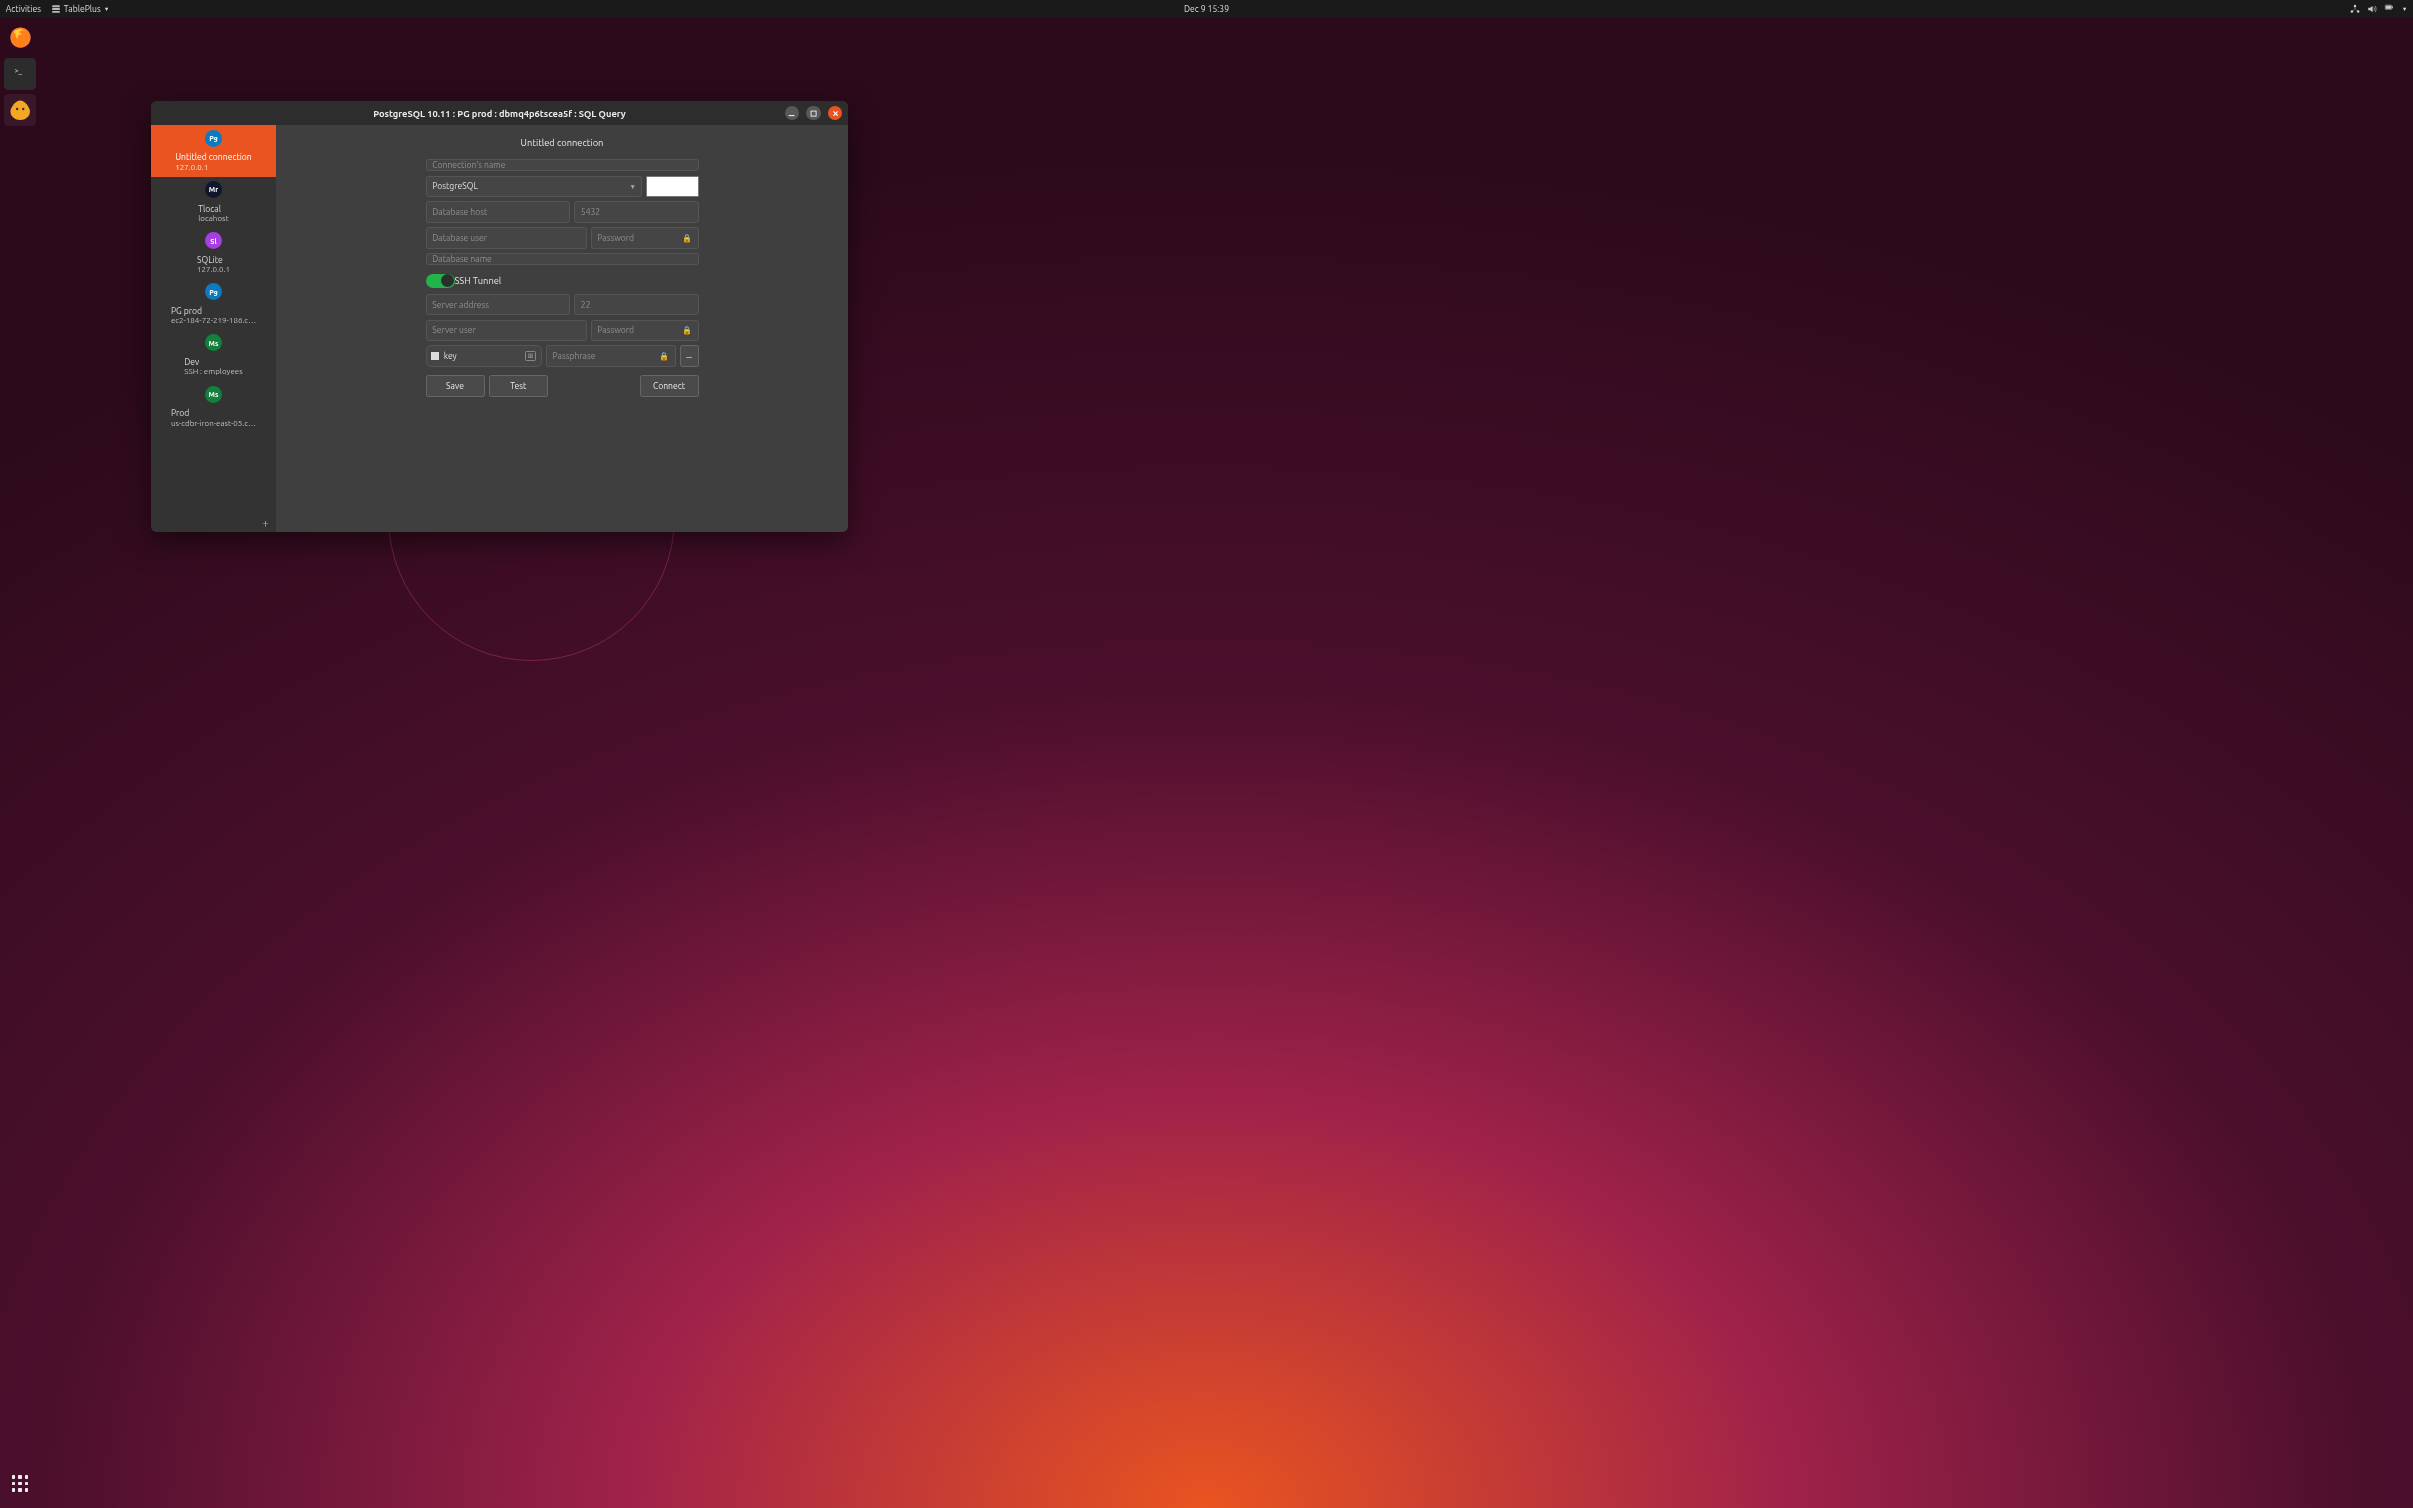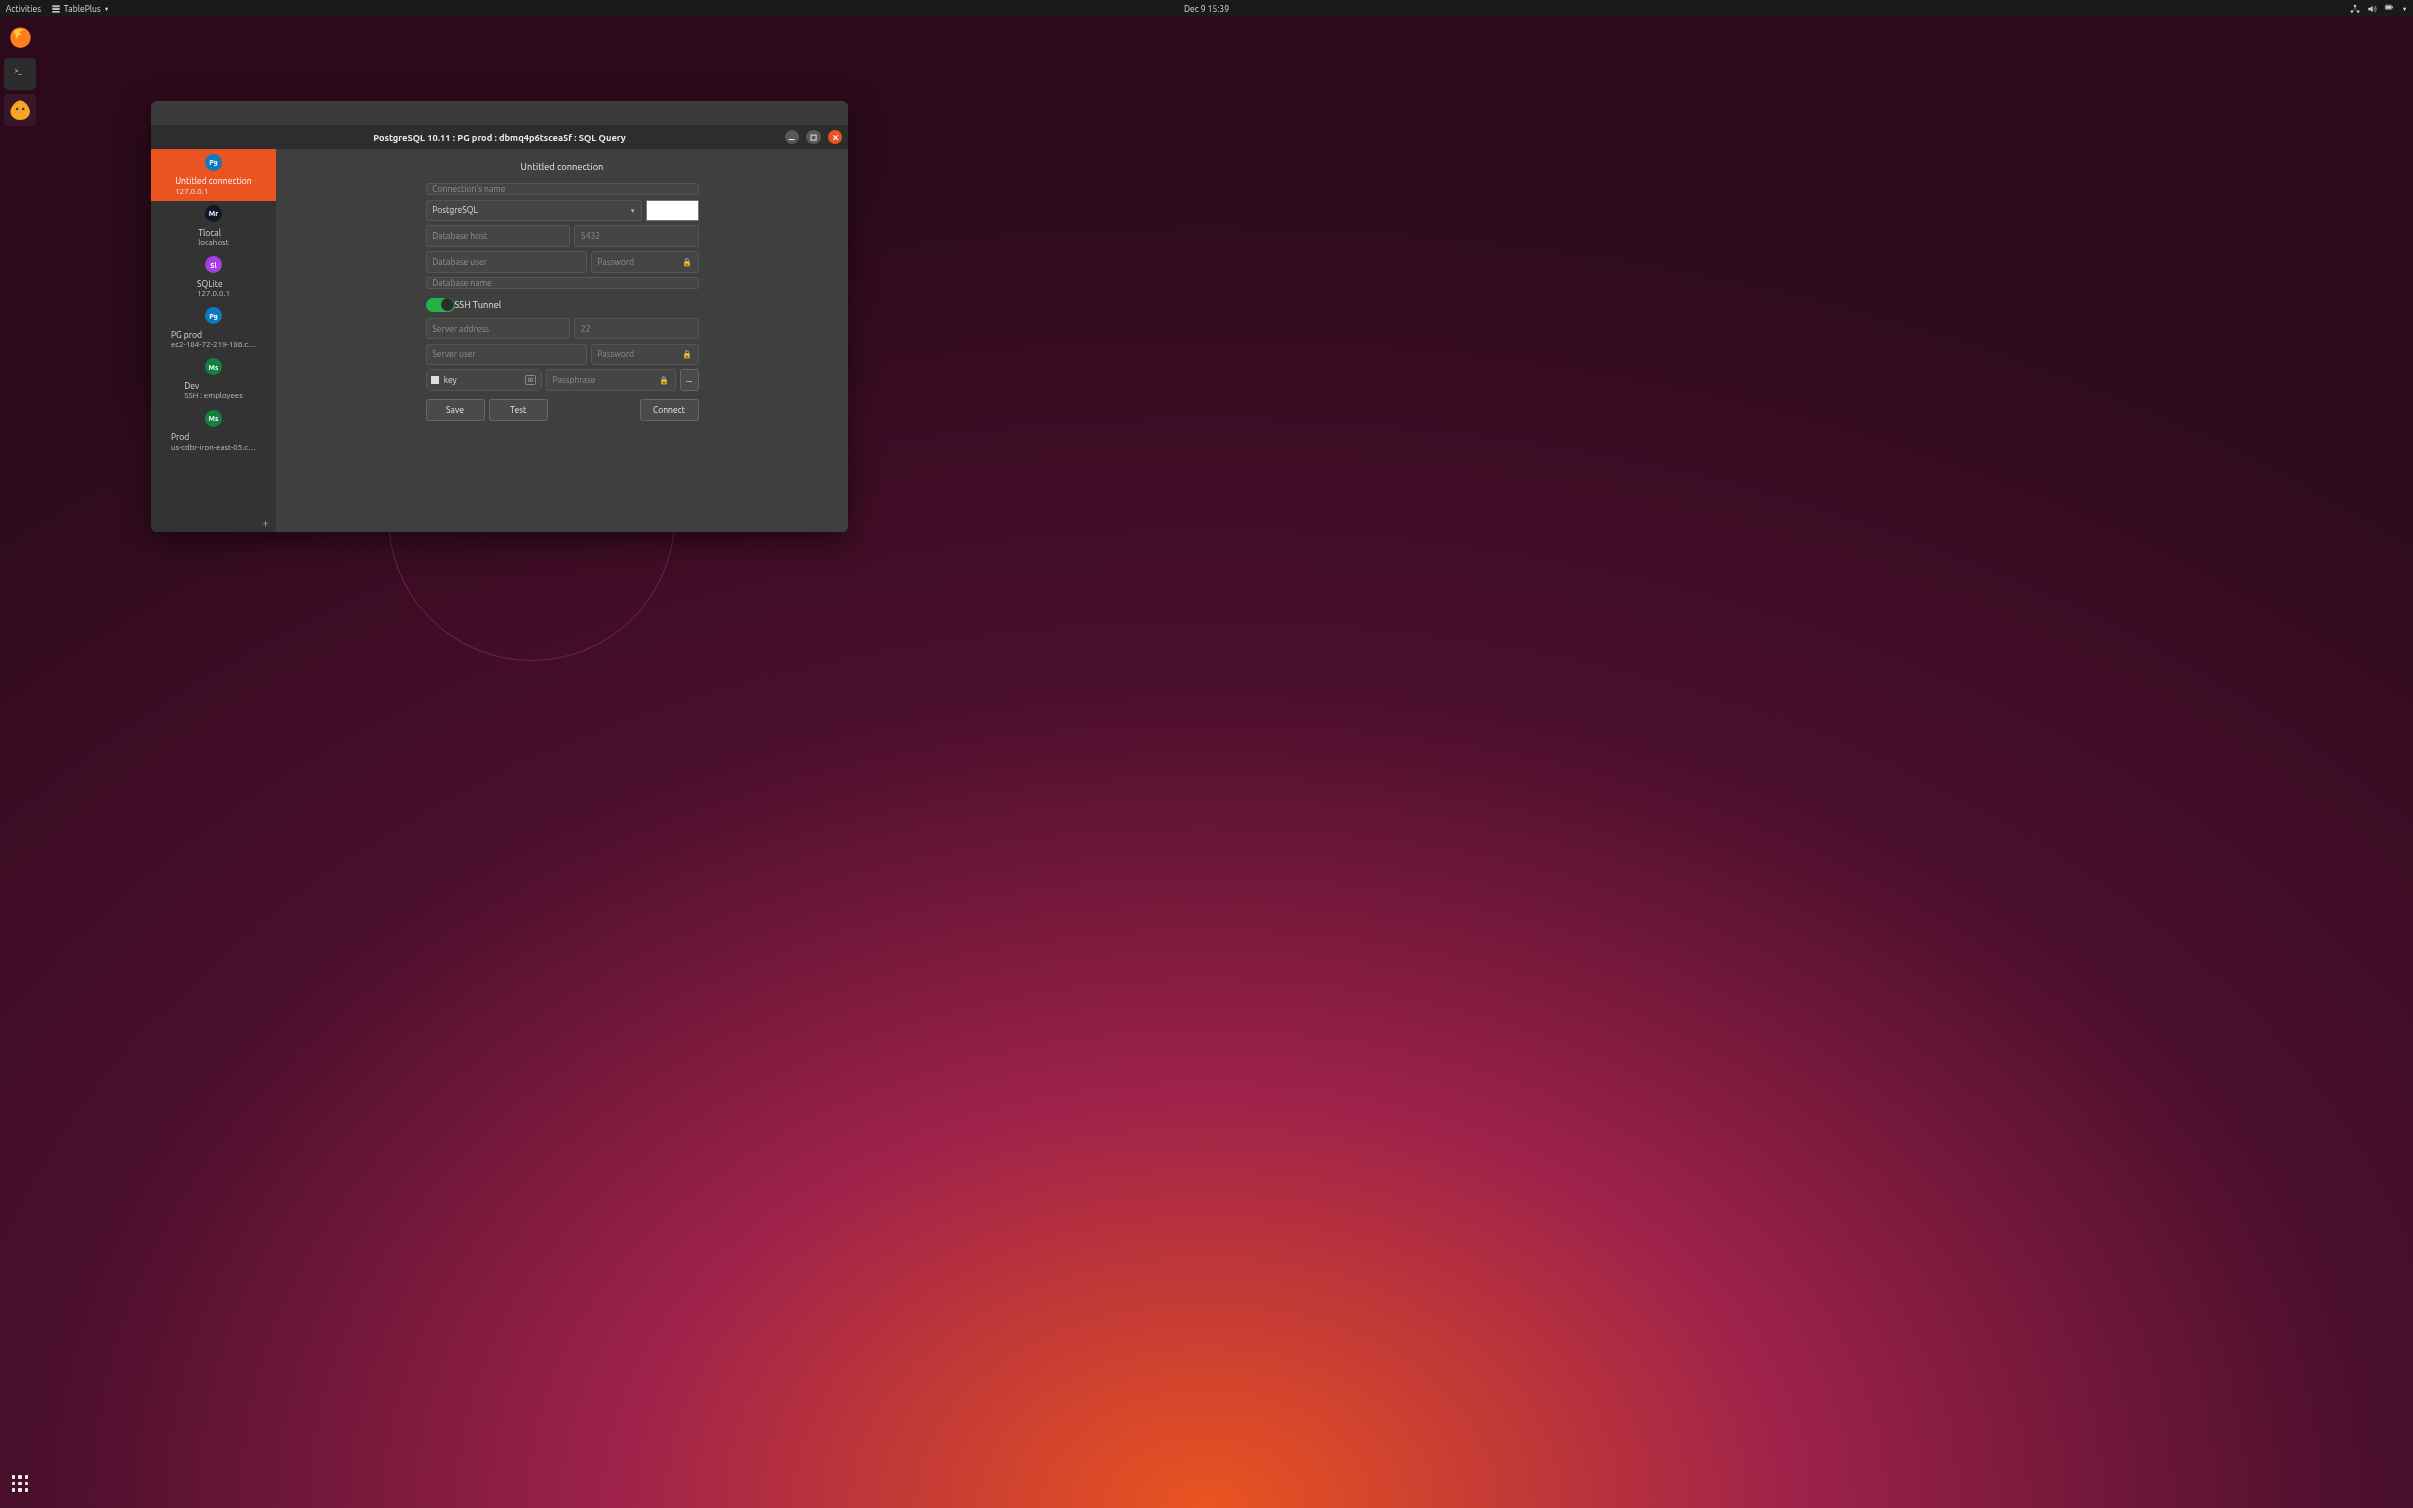--- a/index.html
+++ b/index.html
@@ -84,21 +84,20 @@
 .titlebar {
   height: 24.4px;
   background: #2d2d2d;
   display: flex;
   align-items: center;
   justify-content: center;
   position: relative;
   color: #eaeaea;
   font-size: 9.3px;
   font-weight: 600;
-  margin-top: 24px;
 }
 .titlebar .controls {
   position: absolute; right: 5.7px; top: 0; bottom: 0;
   display: flex; align-items: center; gap: 7.2px;
 }
 .titlebar .ctl {
   width: 14.4px; height: 14.4px; border-radius: 50%;
   display: flex; align-items: center; justify-content: center;
   color: #eee; font-size: 8px; cursor: pointer;
 }

